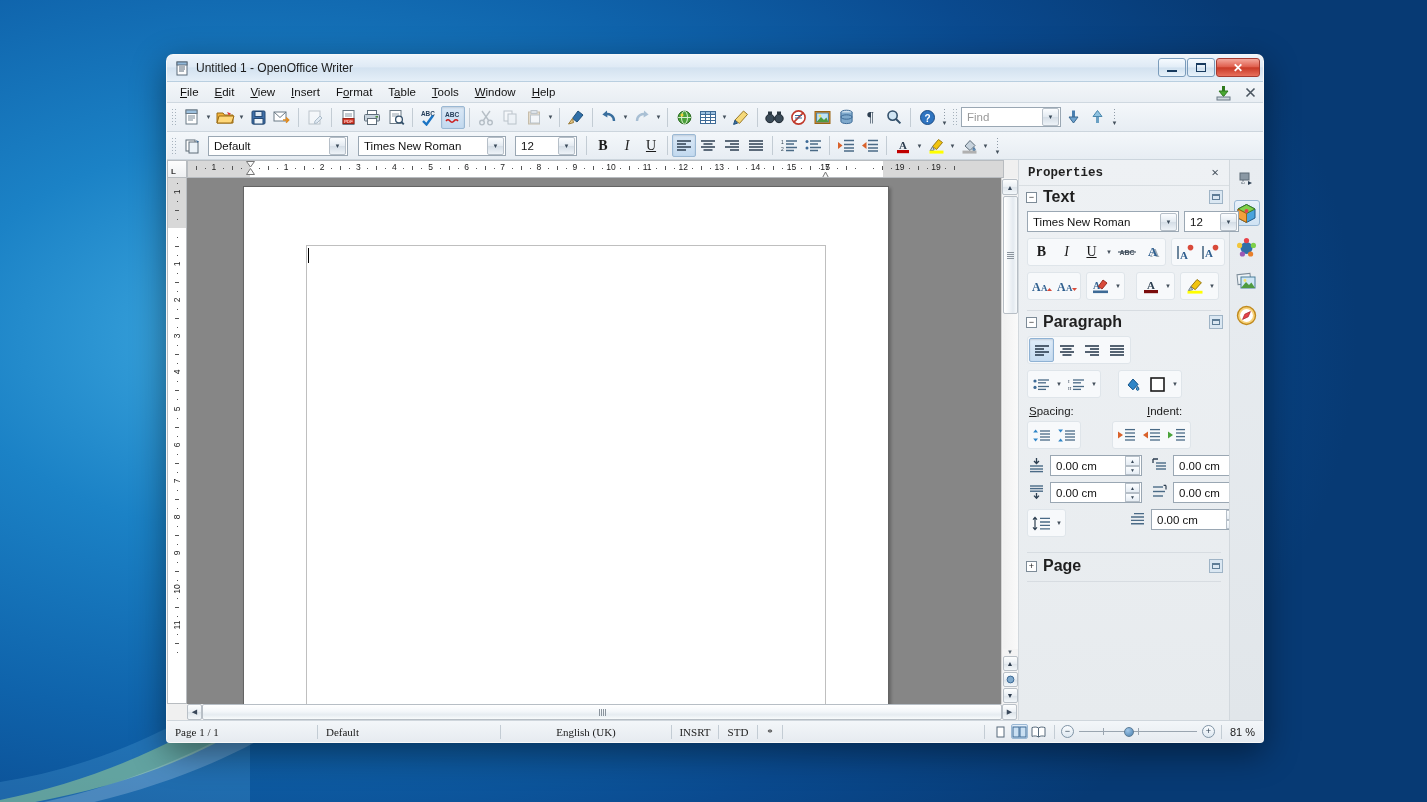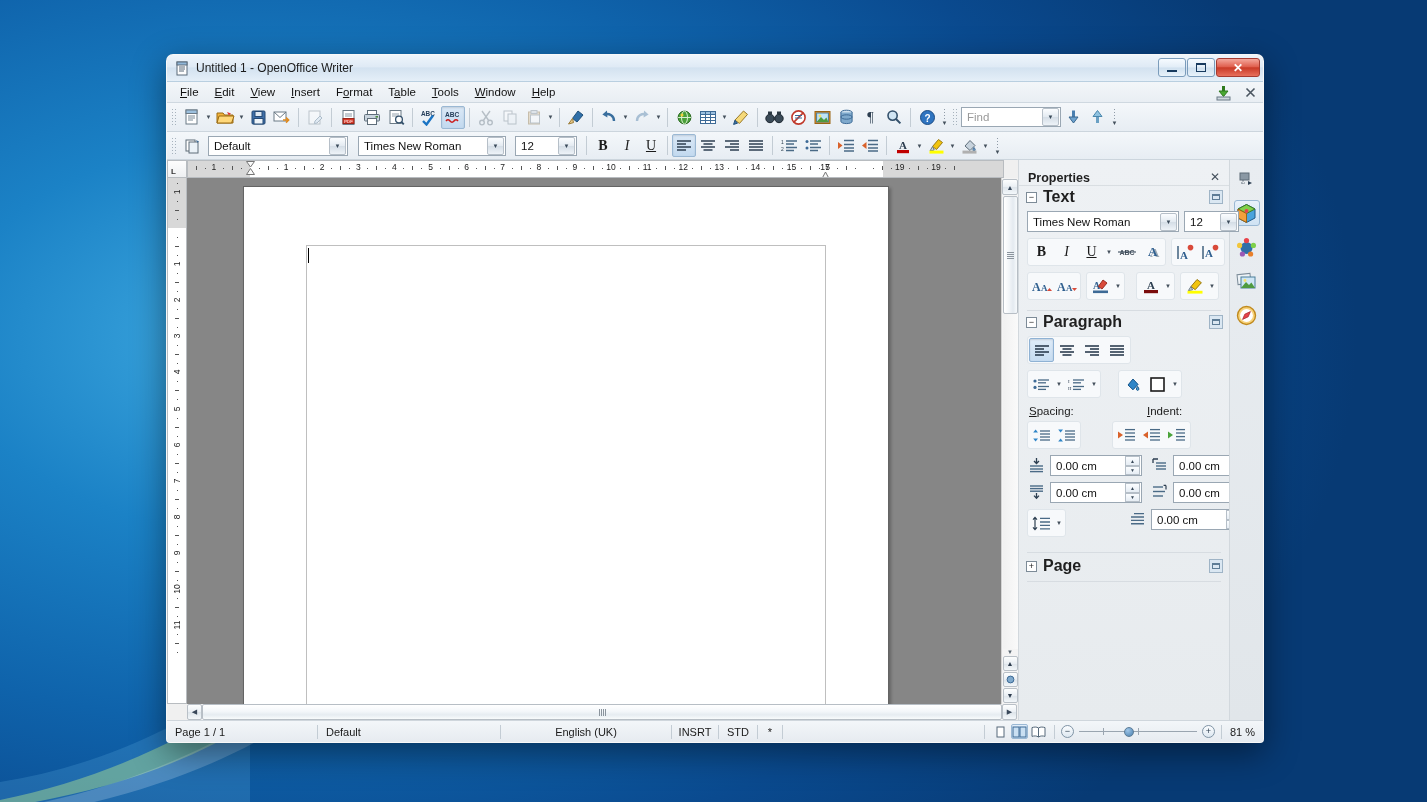--- a/index.html
+++ b/index.html
@@ -148,22 +148,22 @@
     border:1px solid #b7bec5; border-radius:2px;
     background:linear-gradient(to bottom,#ffffff,#f4f7fa 45%,#e6ecf1 70%,#f9fbfc);
     display:flex; align-items:center; justify-content:center; }
   #hscroll-thumb .hgrip { width:7px; height:7px;
     background-image:linear-gradient(to right,#8b949d 1px, transparent 1px); background-size:2px 100%; }
 
   
   #sidebar { width:245px; flex:0 0 245px; display:flex; background:#eceff2; border-left:1px solid #d2d8dd; }
   #sidebar-panel { flex:1 1 auto; min-width:0; display:flex; flex-direction:column;
      background:linear-gradient(to bottom,#eef1f4,#e7ebee); }
-  #sidebar-header { height:26px; flex:0 0 26px; display:flex; align-items:flex-end; padding:0 6px 0 9px;
-    border-bottom:1px solid #d9dee2; }
+  #sidebar-header { height:26px; flex:0 0 26px; display:flex; align-items:center; padding:0 6px 0 9px;
+    border-bottom:1px solid #d9dee2;font-family:Liberation Mono, monospace; }
   #sidebar-title { font-size:12.5px; font-weight:bold; color:#1f1f1f; flex:1; }
   .panel-close { width:16px; height:16px; display:flex; align-items:center; justify-content:center; font-size:12px; color:#44505c; }
 
   .deck-section { padding:0 0 4px 0; }
   .section-header { height:22px; display:flex; align-items:center; padding:0 6px 0 7px; }
   .section-toggle { width:11px; height:11px; border:1px solid #7d8b97; background:#fff; margin-right:6px;
     display:flex; align-items:center; justify-content:center; font-size:9px; line-height:1; color:#1d1d1d; flex:0 0 11px; }
   .section-title { font-size:16px; font-weight:bold; color:#1f1f1f; flex:1; }
   .section-more { width:14px; height:14px; border:1px solid #9fb4c6; background:#dae7f2; display:flex; align-items:center; justify-content:center; }
   .section-more i { display:block; width:8px; height:6px; border:1px solid #5d7c96; border-top-width:2px; }
@@ -192,21 +192,21 @@
 
   
   #sidebar-tabs { width:34px; flex:0 0 34px; background:linear-gradient(to bottom,#e9edf1,#e1e6ea);
     border-left:1px solid #d2d8dd; display:flex; flex-direction:column; align-items:center; padding-top:6px; gap:8px; }
   .deck-tab { width:26px; height:26px; display:flex; align-items:center; justify-content:center; border:1px solid transparent; border-radius:3px; }
   .deck-tab.active { border-color:#9ab8d4; background:linear-gradient(to bottom,#e8f1fa,#cfe2f3); }
 
   
   #status-bar { height:22px; flex:0 0 22px; display:flex; align-items:center;
     background:linear-gradient(to bottom,#f3f6f9,#e6ebf0); border-top:1px solid #cfd6dc; font-size:11px; color:#1a1a1a; }
-  .sb-cell { display:flex; align-items:center; height:18px; padding:0 8px; white-space:nowrap; }
+  .sb-cell { display:flex; align-items:center; height:18px; padding:0 8px; white-space:nowrap;font-family:Liberation Serif, serif; }
   .sb-div { width:1px; height:14px; background:#c3ccd4; }
   .viewbtn { width:17px; height:15px; display:flex; align-items:center; justify-content:center; margin:0 1px; border:1px solid transparent; border-radius:2px; }
   .viewbtn.active { border-color:#9ab8d4; background:linear-gradient(to bottom,#e2eefa,#c9dff2); }
   #zoom-slider { display:flex; align-items:center; height:22px; padding:0 6px; }
   .zoom-pm { width:13px; height:13px; border-radius:50%; border:1px solid #7f93a5; background:linear-gradient(to bottom,#fbfdff,#dde7f0);
     display:flex; align-items:center; justify-content:center; font-size:9px; color:#2c3e50; line-height:1; }
   #zoom-track { width:118px; height:13px; position:relative; margin:0 5px; }
   #zoom-track .line { position:absolute; left:0; right:0; top:6px; height:1px; background:#9aa5b0; }
   #zoom-track .tick { position:absolute; top:3px; width:1px; height:7px; background:#9aa5b0; }
   #zoom-knob { position:absolute; left:45px; top:2px; width:10px; height:10px; border-radius:50%;

